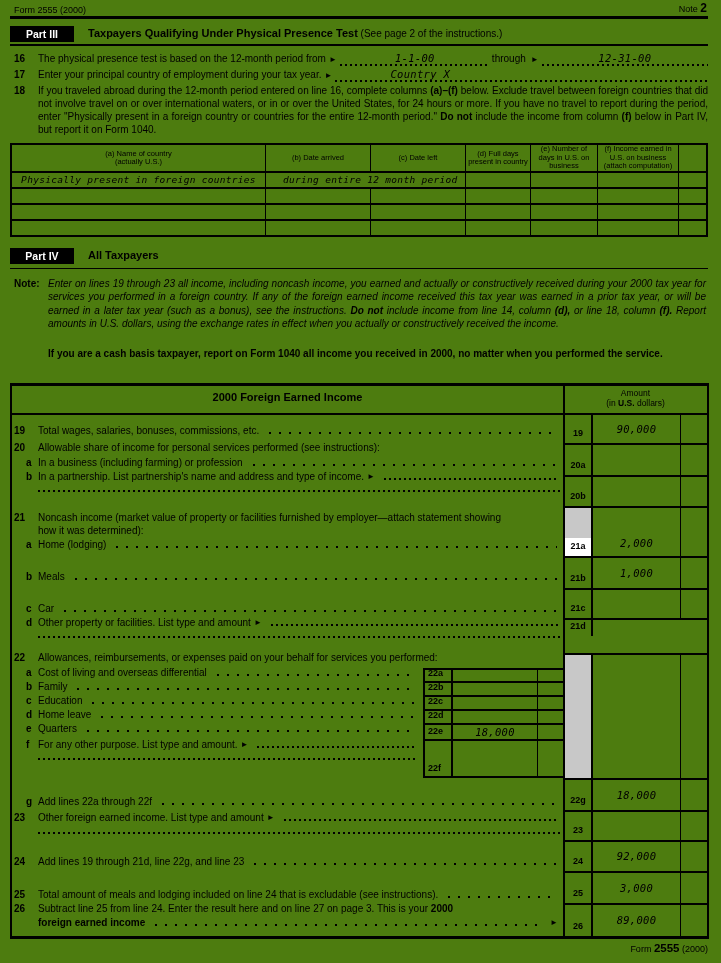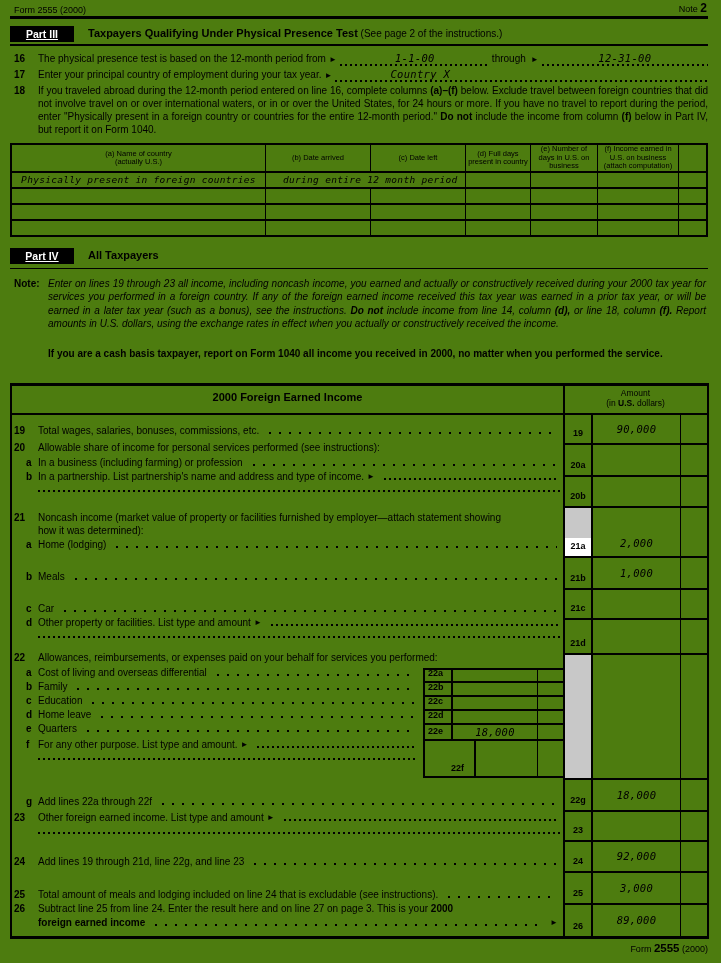--- a/index.html
+++ b/index.html
@@ -3,21 +3,21 @@
 <meta charset="utf-8">
 <style>
   html,body{margin:0;padding:0;background:#fff;}
   .page{position:relative;width:721px;height:963px;background:#4d7c0f;color:#000;
         font-family:"Liberation Sans","DejaVu Sans",sans-serif;font-size:10px;line-height:13px;overflow:hidden;}
   .abs{position:absolute;}
   .b{font-weight:bold;}
   .i{font-style:italic;}
   .rule{position:absolute;background:#000;}
   .partbox{position:absolute;left:10px;width:64px;height:16px;background:#000;color:#fff;
-           font-weight:bold;font-size:10.5px;text-align:center;line-height:16px;text-decoration:underline;}
+           font-weight:bold;font-size:10.5px;text-align:center;line-height:16px;}
   .parttitle{position:absolute;left:88px;font-size:11px;}
   .entry{font-family:"DejaVu Sans Mono","Liberation Mono",monospace;font-style:italic;
          font-size:10.5px;letter-spacing:.3px;white-space:nowrap;}
   .arrow{font-size:8px;margin:0 3px;align-self:center;line-height:13px;}
   .item{position:absolute;display:flex;align-items:flex-start;}
   .inum{width:24px;font-weight:bold;flex:none;}
   .ilet{width:12px;font-weight:bold;flex:none;}
   .leaders{flex:1;height:2px;align-self:flex-end;margin:0 4px 3px 10px;
            background:repeating-linear-gradient(to right,#000 0 2px,transparent 2px 10px);}
   .dotfill{flex:1;height:2px;align-self:flex-end;margin:0 2px 3px 6px;
@@ -219,21 +219,21 @@
       </div>
     <div class="gcent"></div>
   </div>
   <div class="grow" style="top:590px;height:30px;">
     <div class="gnum">21c</div>
     <div class="gval">
         <span class="entry"></span>
       </div>
     <div class="gcent"></div>
   </div>
-  <div class="grow" style="top:620px;height:35px;">
+  <div class="grow" style="top:620px;height:35px;flex-direction:column;">
     <div class="gnum">21d</div>
     <div class="gval">
         <span class="entry"></span>
       </div>
     <div class="gcent"></div>
   </div>
   <div class="grow g22blk" style="top:655px;height:125px;">
     <div class="gnum"></div>
     <div class="gval"></div>
     <div class="gcent"></div>
@@ -389,21 +389,21 @@
         </div>
       <div class="scent"></div>
     </div>
     <div class="srow" style="height:16px;">
       <div class="snum">22e</div>
       <div class="sval">
           <span class="entry">18,000</span>
         </div>
       <div class="scent"></div>
     </div>
-    <div class="srow last" style="height:35px;padding-left:23px;">
+    <div class="srow last" style="height:35px;">
       <div class="snum">22f</div>
       <div class="sval">
           <span class="entry"></span>
         </div>
       <div class="scent"></div>
     </div>
   </div>
 
   <div class="item" style="left:26px;top:795px;width:535px;">
     <span class="ilet">g</span>

